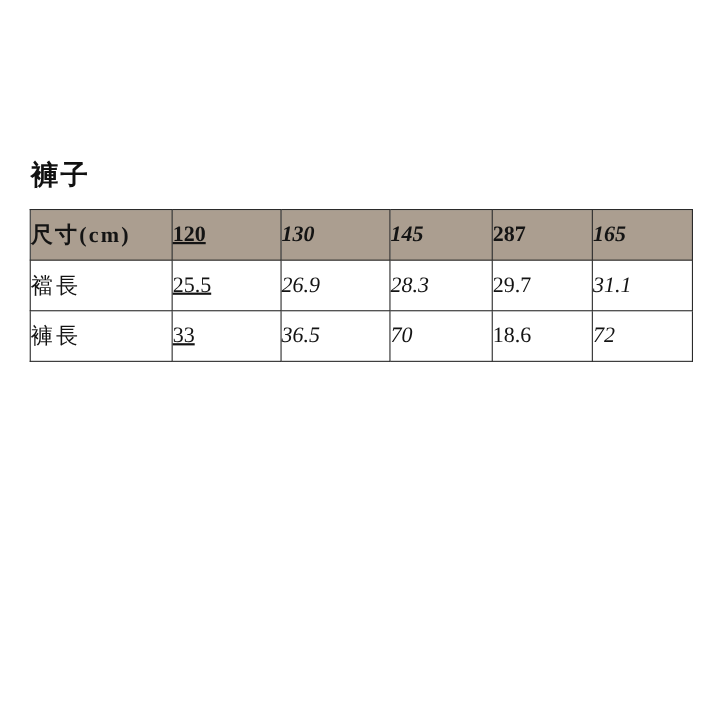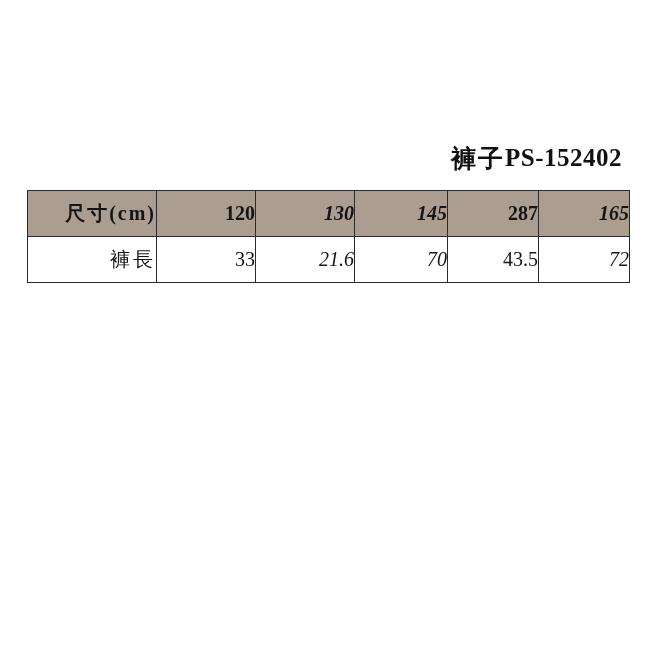--- a/index.html
+++ b/index.html
@@ -23,21 +23,21 @@
     box-sizing: border-box;
   }
   .title-row {
     position: absolute;
     left: 28px;
     top: 138px;
     width: 594px;
     height: 40px;
     display: flex;
     align-items: center;
-    justify-content: flex-end;
+    justify-content: flex-start;
   }
   .title-left {
     font-family: "Liberation Serif", serif;
     font-size: 25px;
     font-weight: 700;
     letter-spacing: 2px;
     color: #111111;
   }
   .title-right {
     font-family: "Liberation Serif", serif;
@@ -49,21 +49,21 @@
   table.size-table {
     position: absolute;
     left: 27px;
     top: 190px;
     width: 596px;
     border-collapse: collapse;
     table-layout: fixed;
   }
   table.size-table td {
     border: 1px solid #2b2b2b;
-    text-align: right;
+    text-align: left;
     vertical-align: middle;
     font-family: "Liberation Serif", serif;
     font-size: 20px;
     color: #141414;
     height: 45px;
     padding: 0;
     margin-top: 12px;
   }
   tr.head-row td {
     background: #ab9e90;
@@ -74,54 +74,61 @@
   }
   td.label-cell {
     letter-spacing: 2px;
     font-weight: 700;
   }
   tr.data-row td.label-cell {
     font-weight: 400;
     letter-spacing: 3px;
   }
   td.col-0 { width: 128px; }
-  td.col-1 { width: 98px; }
+  td.col-1 { width: 98px; text-decoration: underline; }
   td.col-2 { width: 98px; font-style: italic; }
   td.col-3 { width: 92px; font-style: italic; }
   td.col-4 { width: 90px; }
   td.col-5 { width: 90px; font-style: italic; }
   .unit-small {
     font-size: 17px;
   }
 </style>
 </head>
 <body>
 
 <div class="sheet">
 
   <div class="title-row">
     <div class="title-left">褲子</div>
-    <div class="title-right">PS-152402</div>
   </div>
 
   <table class="size-table">
     <tbody>
       <tr class="head-row">
         <td class="col-0 label-cell unit-small">尺寸(cm)</td>
         <td class="col-1">120</td>
         <td class="col-2">130</td>
         <td class="col-3">145</td>
         <td class="col-4">287</td>
         <td class="col-5">165</td>
       </tr>
 
       <tr class="data-row">
+        <td class="col-0 label-cell">襠長</td>
+        <td class="col-1">25.5</td>
+        <td class="col-2">26.9</td>
+        <td class="col-3">28.3</td>
+        <td class="col-4">29.7</td>
+        <td class="col-5">31.1</td>
+      </tr>
+      <tr class="data-row">
         <td class="col-0 label-cell">褲長</td>
         <td class="col-1">33</td>
-        <td class="col-2">21.6</td>
+        <td class="col-2">36.5</td>
         <td class="col-3">70</td>
-        <td class="col-4">43.5</td>
+        <td class="col-4">18.6</td>
         <td class="col-5">72</td>
       </tr>
     </tbody>
   </table>
 
 </div>
 
 </body></html>

